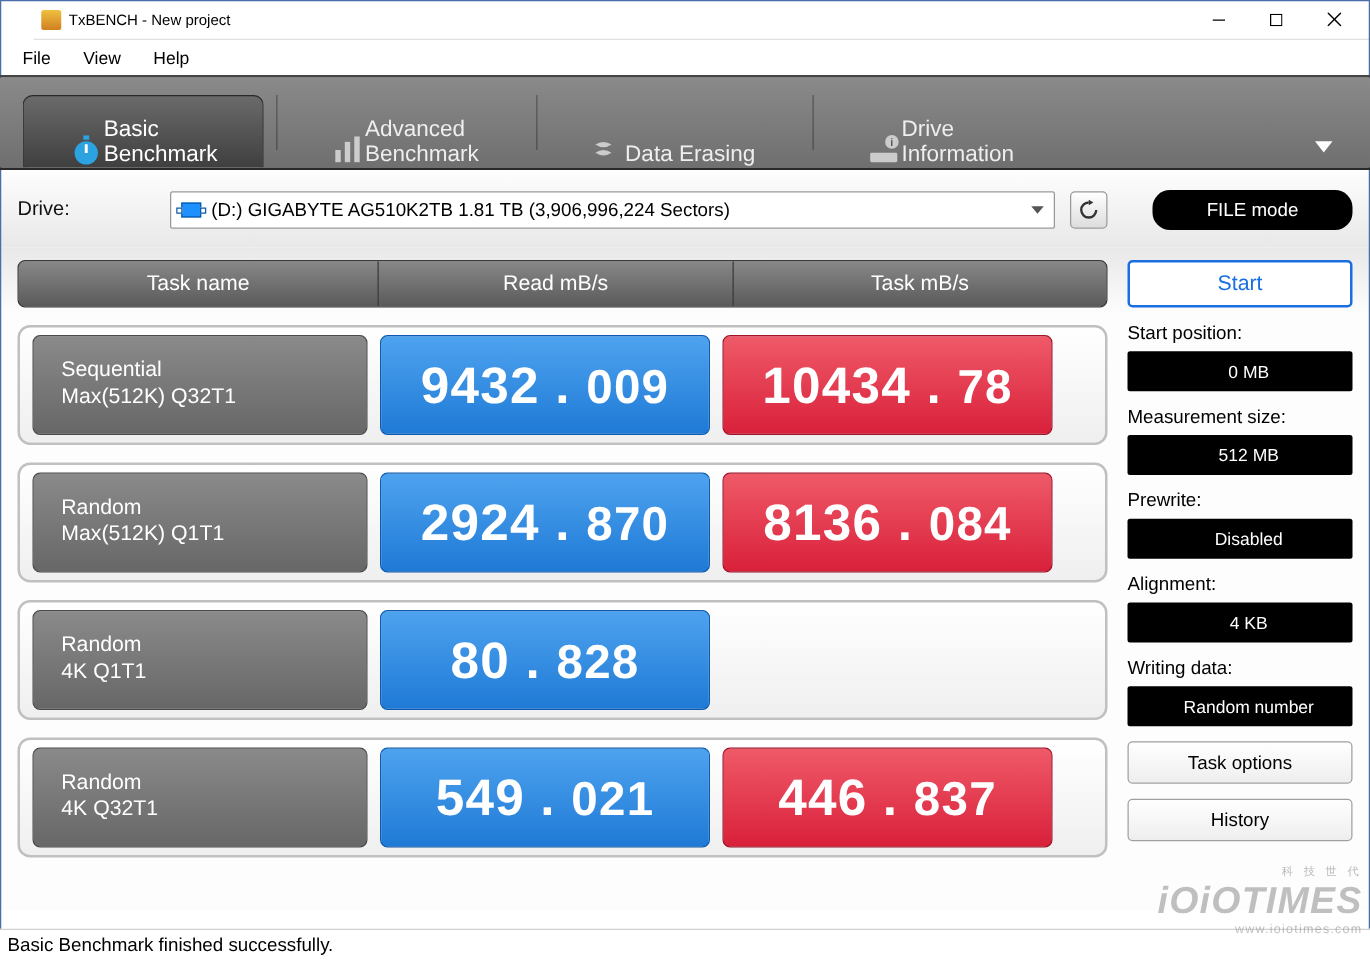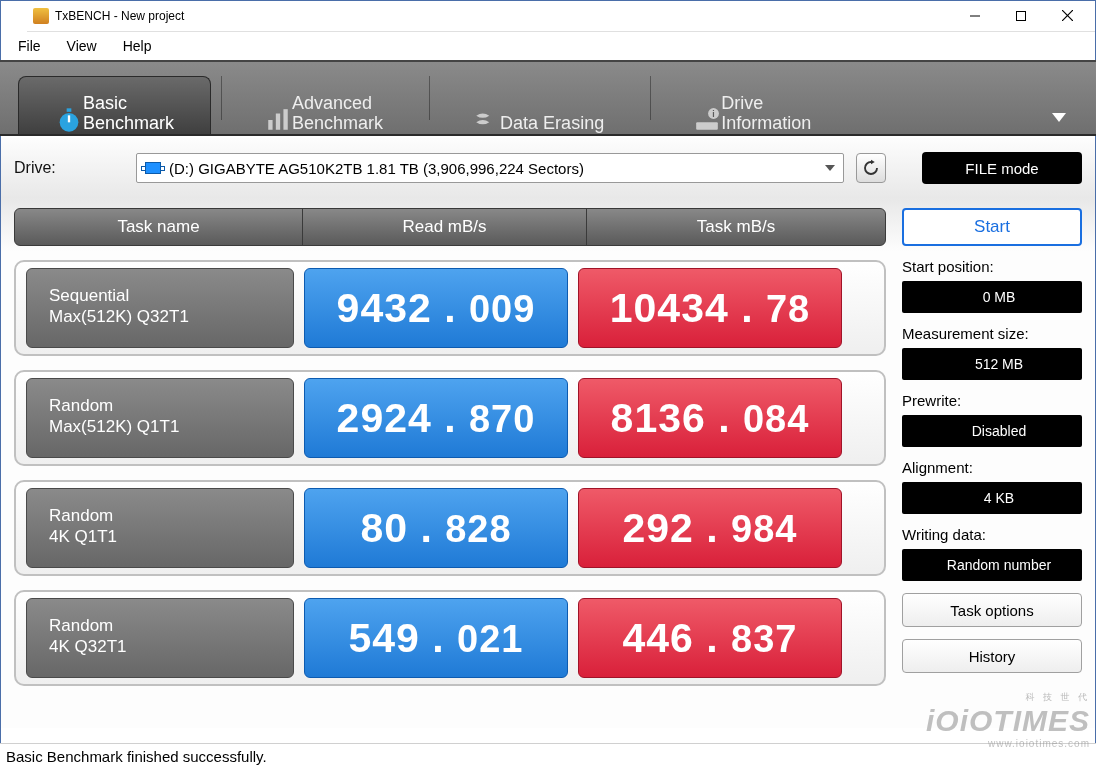--- a/index.html
+++ b/index.html
@@ -29,21 +29,21 @@
 .driverow { height: 62px; background: linear-gradient(180deg,#fdfdfd,#e8e8e8); border-top:2px solid #fff; display:flex; align-items:center; padding:0 14px; gap:12px;}
 .driverow .lbl { font-size:16px; color:#111; width:110px;}
 .driveselect { flex:0 0 708px; height:30px; background:#fff; border:1px solid #999; border-radius:2px; display:flex; align-items:center; padding:0 8px; font-size:15px; position:relative;}
 .driveselect .dicon { width:16px; height:12px; margin-right:8px; background:#1e90ff; border:1px solid #0b5aaa; position:relative;}
 .driveselect .dicon::before, .driveselect .dicon::after { content:''; position:absolute; width:3px; height:3px; border:1px solid #0b5aaa; background:#fff; top:3px;}
 .driveselect .dicon::before { left:-5px;}
 .driveselect .dicon::after { right:-5px;}
 .driveselect .chev { position:absolute; right:8px; width:0; height:0; border-left:5px solid transparent; border-right:5px solid transparent; border-top:6px solid #555;}
 .refreshbtn { width:30px; height:30px; border:1px solid #999; border-radius:4px; background:linear-gradient(180deg,#fff,#ddd); display:flex; align-items:center; justify-content:center;}
 .refreshbtn svg { width:18px; height:18px;}
-.filemode { width:160px; height:32px; margin-left:auto; background:#000; color:#fff; display:flex; align-items:center; justify-content:center; font-size:15px; border-radius:4px;}
+.filemode { width:160px; height:32px; margin-left:auto; background:#000; color:#fff; display:flex; align-items:center; justify-content:center; font-size:15px; border-radius:14px;}
 
 
 .mainwrap { display:flex; padding: 10px 14px 0 14px; gap:16px; height: 530px; background:linear-gradient(180deg,#e8e8e8,#fdfdfd 10%,#fdfdfd);}
 .results { flex:0 0 872px; }
 .headerrow { height:38px; background:linear-gradient(180deg,#888,#5a5a5a); border:1px solid #3a3a3a; border-radius:6px; display:flex; color:#fff; font-size:17px; text-align:center; overflow:hidden;}
 .headerrow div { display:flex; align-items:center; justify-content:center;}
 .h-task { width:288px; border-right:1px solid #3a3a3a;}
 .h-read { width:284px; border-right:1px solid #3a3a3a;}
 .h-write { flex:1;}
 
@@ -193,23 +193,20 @@
         </div>
       <div class="valbox write">
           <span class="numval"><span class="intpart">8136 . </span><span class="decpart">084</span></span>
         </div>
     </div>
 
     <div class="row">
       <div class="taskbox"><span>Random</span><br><span>4K Q1T1</span></div>
       <div class="valbox read">
           <span class="numval"><span class="intpart">80 . </span><span class="decpart">828</span></span>
-        </div>
-      <div class="valbox write">
-          <span class="numval"><span class="intpart">292 . </span><span class="decpart">984</span></span>
         </div>
     </div>
 
     <div class="row">
       <div class="taskbox"><span>Random</span><br><span>4K Q32T1</span></div>
       <div class="valbox read">
           <span class="numval"><span class="intpart">549 . </span><span class="decpart">021</span></span>
         </div>
       <div class="valbox write">
           <span class="numval"><span class="intpart">446 . </span><span class="decpart">837</span></span>

